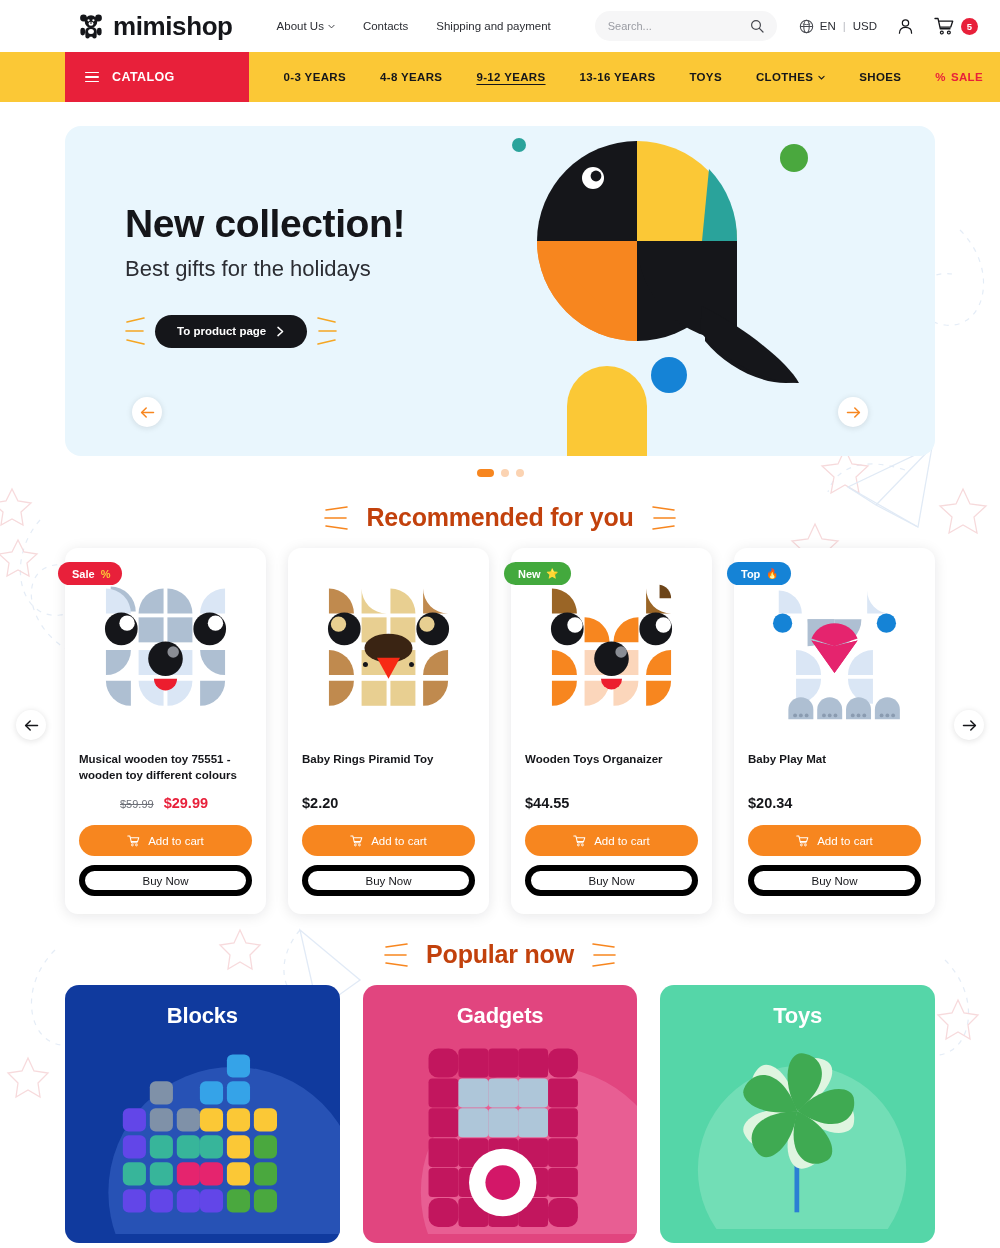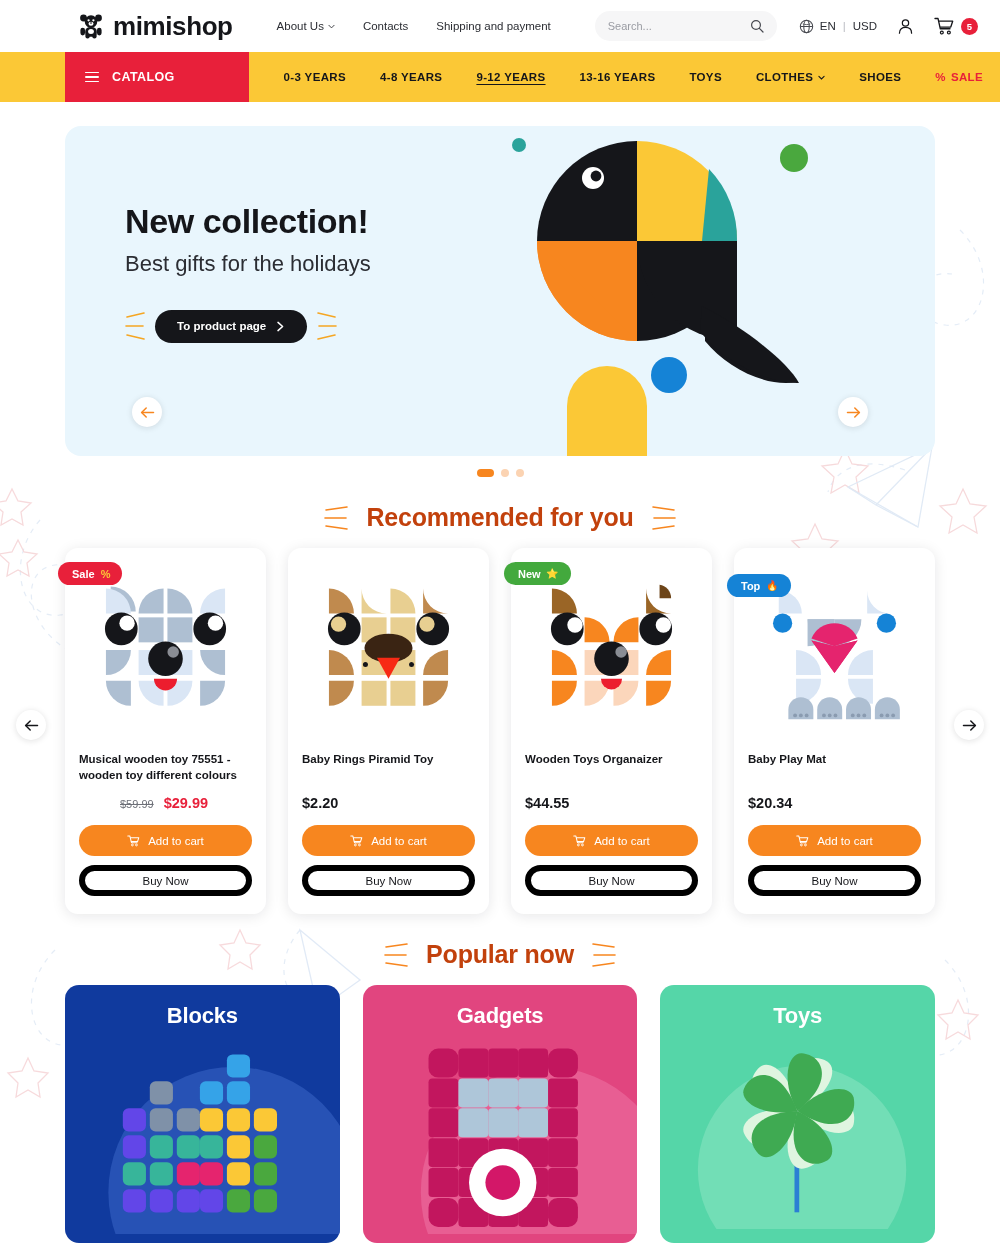--- a/index.html
+++ b/index.html
@@ -85,21 +85,21 @@
   .catlinks a.sale { color:#e8203a; }
   .catlinks a.sale .pct { font-weight:700; }
 
   
   .hero-wrap { position:relative; z-index:3; margin: 24px 65px 0 65px; }
   .hero {
     position:relative; height: 330px; border-radius: 16px;
     background:#e9f6fd; overflow:hidden;
   }
   .hero-text { position:absolute; left:60px; top:76px; }
-  .hero h1 { font-size: 34px; font-weight:700; letter-spacing:-0.4px; color:#15161a; }
+  .hero h1 { font-size: 39px; font-weight:700; letter-spacing:-0.4px; color:#15161a; }
   .hero h2 { font-size: 22px; font-weight:400; color:#2b2d33; margin-top:10px; }
   .hero-cta-row { display:flex; align-items:center; gap:8px; margin-top:32px; }
   .hero-btn {
     background:#15161a; color:#fff; border:none; border-radius:22px;
     height:33px; padding: 0 22px; font-family:inherit;
     font-size:11.5px; font-weight:600; cursor:pointer;
     display:inline-flex; align-items:center; gap:10px;
   }
   .rays { width:22px; height:34px; }
 
@@ -133,21 +133,21 @@
     padding: 14px 14px 18px 14px; position:relative;
   }
   .badge {
     position:absolute; left:-7px; top:14px; z-index:4;
     height:23px; border-radius: 12px; padding: 0 12px 0 14px;
     display:flex; align-items:center; gap:6px;
     font-size:11px; font-weight:700; color:#fff;
   }
   .badge.sale { background:#e8203a; }
   .badge.new  { background:#43a93d; }
-  .badge.top  { background:#1583d6;margin-top:12px; }
+  .badge.top  { background:#1583d6; }
   .thumb { width:100%; height: 178px; display:block; }
   .p-name {
     font-size: 11.5px; font-weight:700; line-height:1.35;
     color:#15161a; margin-top: 12px; min-height: 31px;
   }
   .p-price { margin-top: 12px; display:flex; align-items:baseline; gap:10px; }
   .p-old { font-size:11px; color:#6c6f77; text-decoration: line-through; margin-left: 41px; }
   .p-new { font-size:14.5px; font-weight:700; color:#e8203a; }
   .p-cur { font-size:14.5px; font-weight:700; color:#15161a; }
   .btn-cart {

